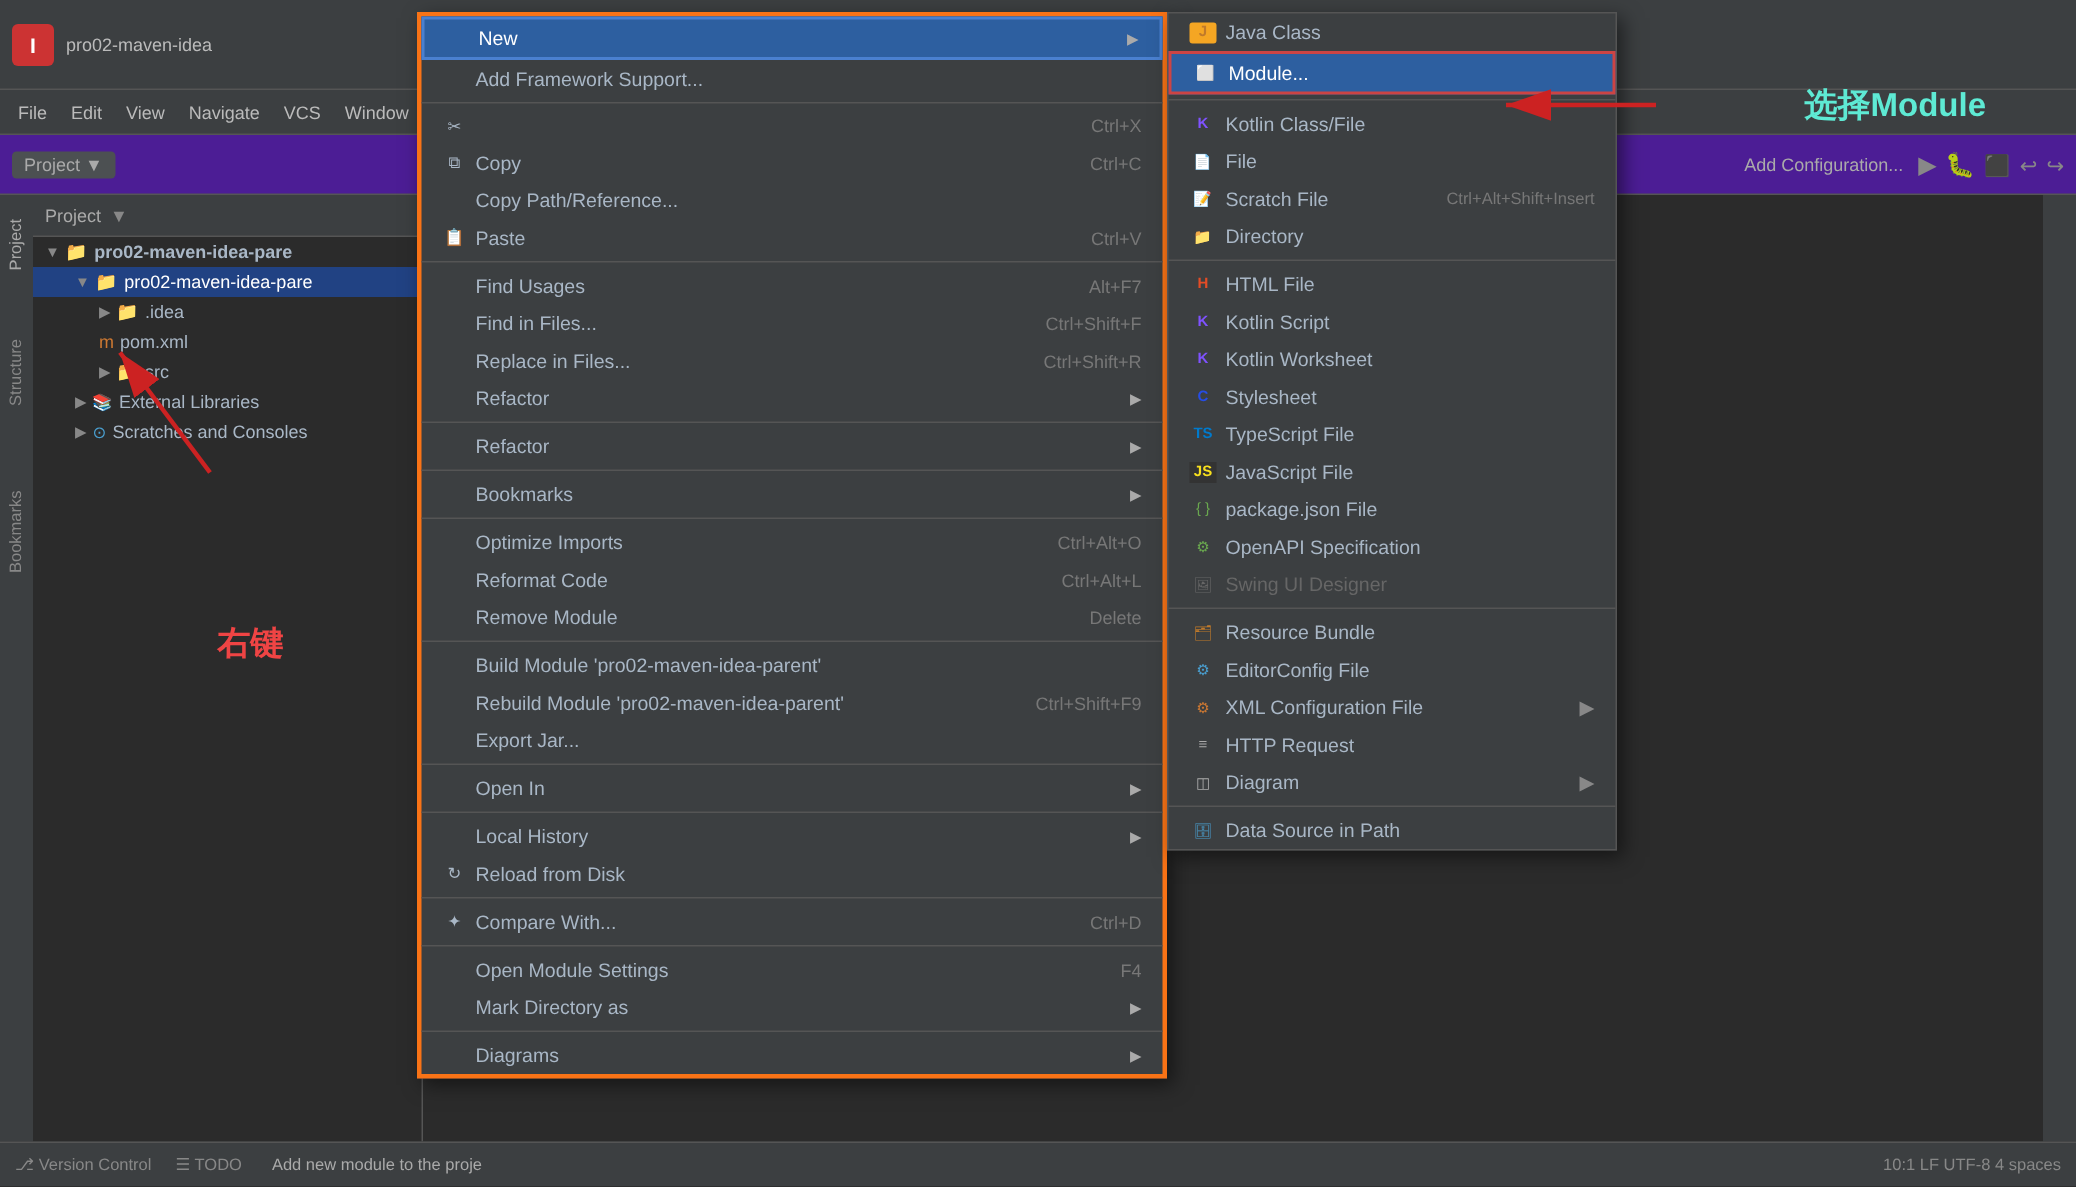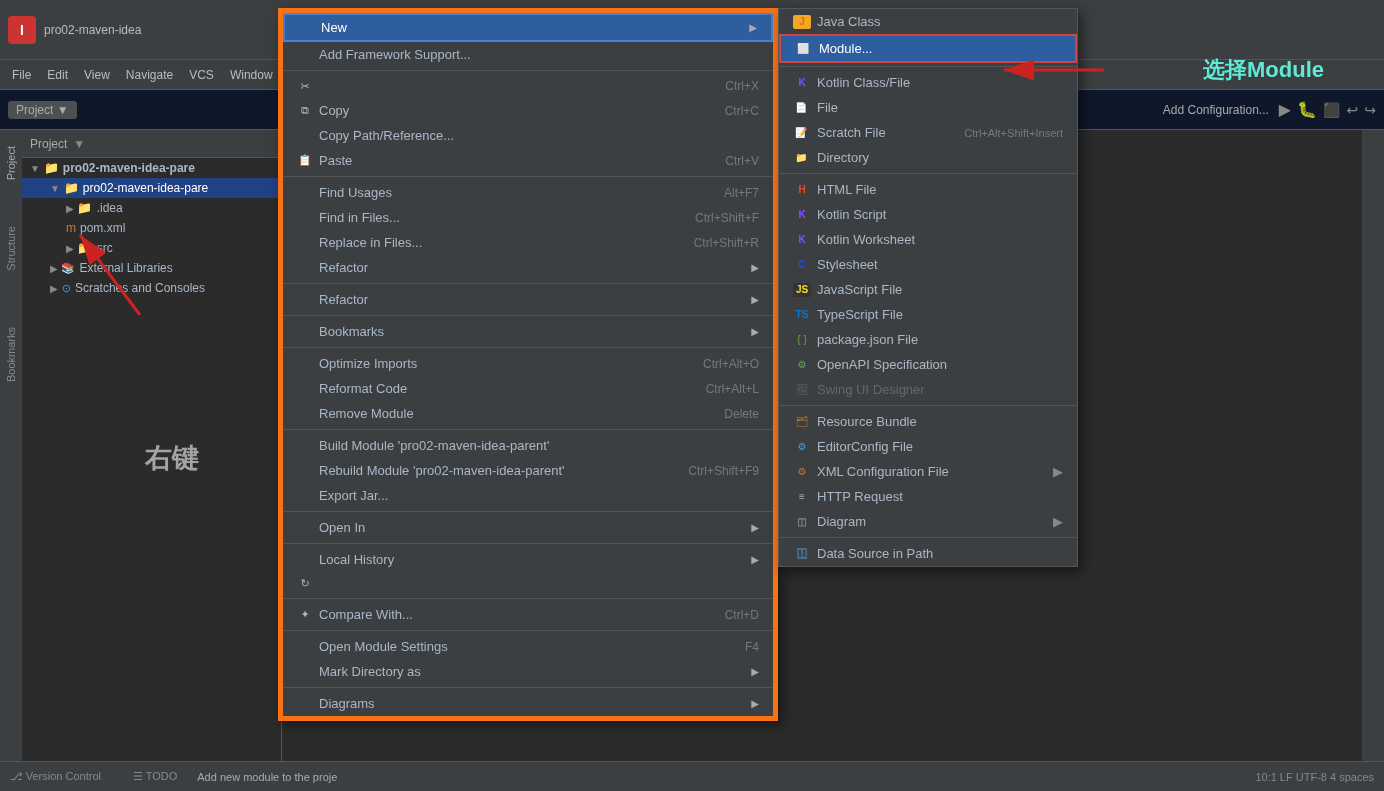--- a/index.html
+++ b/index.html
@@ -52,21 +52,21 @@
       margin-left: 10px;
       color: #aaa;
       font-size: 12px;
     }
 
     
     .toolbar {
       position: absolute;
       top: 90px; left: 0; right: 0;
       height: 40px;
-      background: #0f172a;
+      background: #4c1d95;
       border-bottom: 1px solid #555;
       display: flex;
       align-items: center;
       padding: 0 8px;
       z-index: 1;
     }
     .toolbar-project-label {
       color: #aaa;
       font-size: 12px;
       padding: 2px 8px;
@@ -181,21 +181,21 @@
       z-index: 2;
     }
 
     
     .context-menu {
       position: absolute;
       top: 8px;
       left: 278px;
       width: 500px;
       background: #3c3f41;
-      border: 5px solid #f97316;
+      border: 3px solid #f97316;
       box-shadow: 4px 4px 12px rgba(0,0,0,0.5);
       z-index: 100;
       font-size: 13px;
     }
     .ctx-item {
       padding: 5px 14px;
       display: flex;
       align-items: center;
       justify-content: space-between;
       cursor: pointer;
@@ -276,24 +276,24 @@
       right: 60px;
       color: #5eead4;
       font-size: 22px;
       font-weight: bold;
       font-family: 'Microsoft YaHei', Arial;
       z-index: 200;
     }
 
     .annotation-rightclick {
       position: absolute;
-      top: 440px;
+      top: 414px;
       left: 145px;
-      color: #a3a3a3;
-      font-size: 27px;
+      color: #ef4444;
+      font-size: 22px;
       font-weight: bold;
       font-family: 'Microsoft YaHei', Arial;
       z-index: 200;
     }
 
     
     .bg-corner {
       position: absolute;
       top: 0;
       right: 0;
@@ -537,20 +537,21 @@
     <span class="arrow">▶</span>
   </div>
   <div class="ctx-separator"></div>
   <div class="ctx-item">
     <span class="ctx-item-icon"></span>
     <span class="ctx-item-label">Local History</span>
     <span class="arrow">▶</span>
   </div>
   <div class="ctx-item">
     <span class="ctx-item-icon">↻</span>
+    <span class="ctx-item-label">Reload from Disk</span>
   </div>
   <div class="ctx-separator"></div>
   <div class="ctx-item">
     <span class="ctx-item-icon">✦</span>
     <span class="ctx-item-label">Compare With...</span>
     <span class="shortcut">Ctrl+D</span>
   </div>
   <div class="ctx-separator"></div>
   <div class="ctx-item">
     <span class="ctx-item-icon"></span>
@@ -608,26 +609,26 @@
   </div>
   <div class="submenu-item">
     <span class="sub-icon icon-kotlin">K</span>
     <span>Kotlin Worksheet</span>
   </div>
   <div class="submenu-item">
     <span class="sub-icon icon-css">C</span>
     <span>Stylesheet</span>
   </div>
   <div class="submenu-item">
+    <span class="sub-icon icon-ts">TS</span>
+    <span>TypeScript File</span>
+  </div>
+  <div class="submenu-item">
     <span class="sub-icon icon-js">JS</span>
     <span>JavaScript File</span>
-  </div>
-  <div class="submenu-item">
-    <span class="sub-icon icon-ts">TS</span>
-    <span>TypeScript File</span>
   </div>
   <div class="submenu-item">
     <span class="sub-icon icon-pkg">{ }</span>
     <span>package.json File</span>
   </div>
   <div class="submenu-item">
     <span class="sub-icon icon-openapi">⚙</span>
     <span>OpenAPI Specification</span>
   </div>
   <div class="submenu-item" style="color:#666;">
@@ -680,21 +681,21 @@
 <svg style="position:absolute;top:215px;left:60px;z-index:200;" width="120" height="120">
   <line x1="80" y1="100" x2="20" y2="20" stroke="#cc2222" stroke-width="3" marker-end="url(#ah2)"></line>
   <defs>
     <marker id="ah2" markerWidth="10" markerHeight="7" refX="10" refY="3.5" orient="auto">
       <polygon points="0 0, 10 3.5, 0 7" fill="#cc2222"></polygon>
     </marker>
   </defs>
 </svg>
 
 <div class="status-bar">
-  <span style="display:flex;align-items:center;gap:22px;">
+  <span style="display:flex;align-items:center;gap:6px;">
     <span>
       <span>⎇</span>
       <span>Version Control</span>
     </span>
     <span style="margin-left:10px;">
       <span>☰</span>
       <span>TODO</span>
     </span>
   </span>
   <span style="flex:1;margin-left:20px;color:#aaa;">Add new module to the proje</span>

